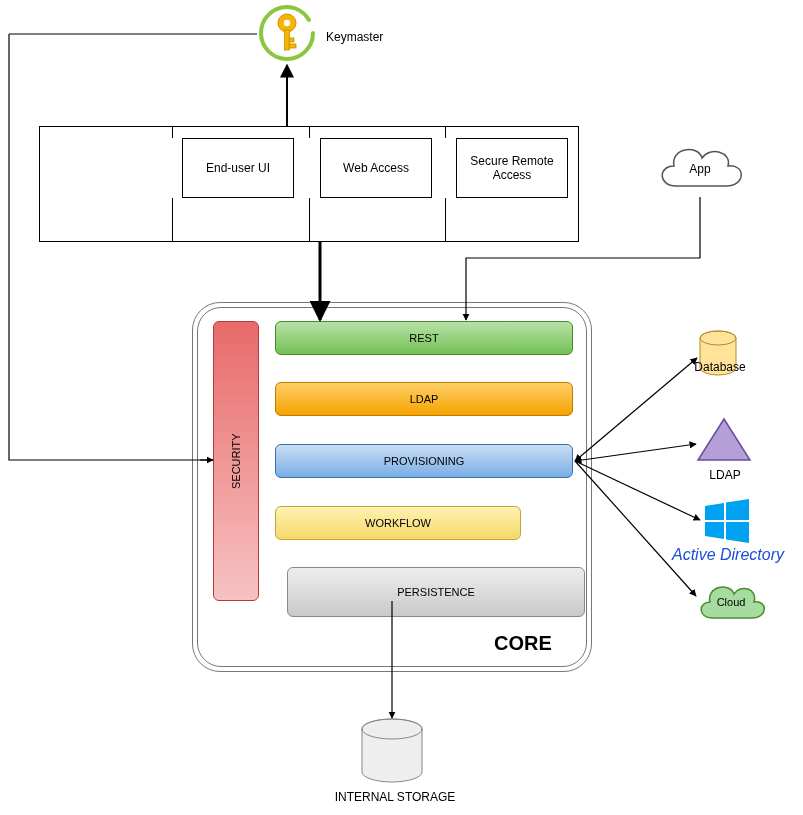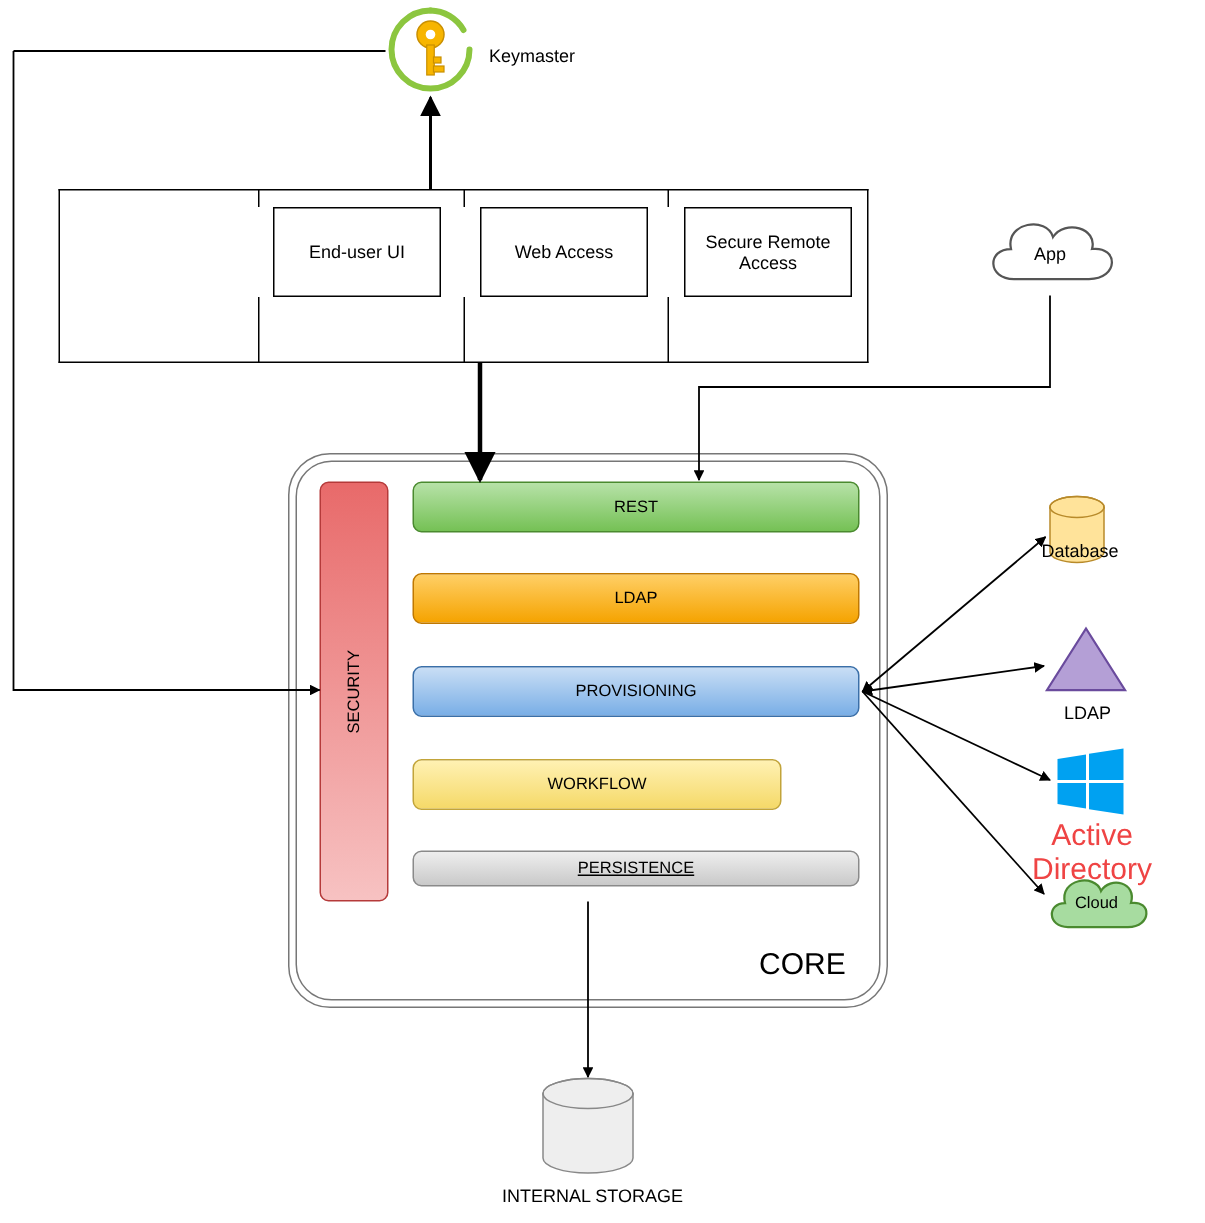--- a/index.html
+++ b/index.html
@@ -128,25 +128,25 @@
   </div>
   <div class="bar orange" style="left:275px; top:382px; width:298px; height:34px;">
     <span>LDAP</span>
   </div>
   <div class="bar blue" style="left:275px; top:444px; width:298px; height:34px;">
     <span>PROVISIONING</span>
   </div>
   <div class="bar yellow" style="left:275px; top:506px; width:246px; height:34px;">
     <span>WORKFLOW</span>
   </div>
-  <div class="bar grey" style="left:275px; top:567px; width:298px; height:24px;text-decoration:underline;">
+  <div class="bar grey" style="left:287px; top:567px; width:298px; height:50px;">
     <span>PERSISTENCE</span>
   </div>
 
-  <div class="label" style="left:494px; top:632px; font-size:20px; font-weight:400;margin-left:12px;">CORE</div>
+  <div class="label" style="left:494px; top:632px; font-size:20px; font-weight:700;">CORE</div>
 
   <div style="position:absolute; left:697px; top:330px; width:42px; height:48px;">
     <svg viewBox="0 0 42 48" width="42" height="48">
       <ellipse cx="21" cy="8" rx="18" ry="7" fill="#ffe39a" stroke="#b88a2a"></ellipse>
       <path d="M3 8 V38 A18 7 0 0 0 39 38 V8" fill="#ffe39a" stroke="#b88a2a"></path>
       <ellipse cx="21" cy="8" rx="18" ry="7" fill="none" stroke="#b88a2a"></ellipse>
     </svg>
   </div>
   <div class="label" style="left:690px; top:360px; width:60px;">Database</div>
 
@@ -158,21 +158,21 @@
   <div class="label" style="left:700px; top:468px; width:50px;">LDAP</div>
 
   <div style="position:absolute; left:702px; top:498px; width:50px; height:46px;">
     <svg viewBox="0 0 50 46" width="50" height="46">
       <polygon points="3,8 22,5 22,22 3,22" fill="#00a1f1"></polygon>
       <polygon points="24,4.5 47,1 47,22 24,22" fill="#00a1f1"></polygon>
       <polygon points="3,24 22,24 22,41 3,38" fill="#00a1f1"></polygon>
       <polygon points="24,24 47,24 47,45 24,41.5" fill="#00a1f1"></polygon>
     </svg>
   </div>
-  <div class="label" style="left:663px; top:546px; width:130px; color:#ef4444; font-size:20px; font-family:'Segoe UI', Arial, sans-serif;">Active Directory</div>
+  <div class="label" style="left:663px; top:546px; width:130px; color:#1d4ed8; font-size:16px; font-style:italic; font-family:'Segoe UI', Arial, sans-serif;">Active Directory</div>
 
   <div style="position:absolute; left:694px; top:576px; width:74px; height:50px;">
     <svg viewBox="0 0 74 50" width="74" height="50">
       <path d="M18 42 C4 42 4 26 16 26 C12 10 36 6 40 18 C46 8 64 12 60 26 C74 24 74 42 58 42 Z" fill="#a7dca0" stroke="#4a8a2f" stroke-width="1.5"></path>
     </svg>
     <div class="label" style="left:0; top:20px; width:74px; font-size:11px;">Cloud</div>
   </div>
 
   <div style="position:absolute; left:357px; top:718px; width:70px; height:66px;">
     <svg viewBox="0 0 70 66" width="70" height="66">

